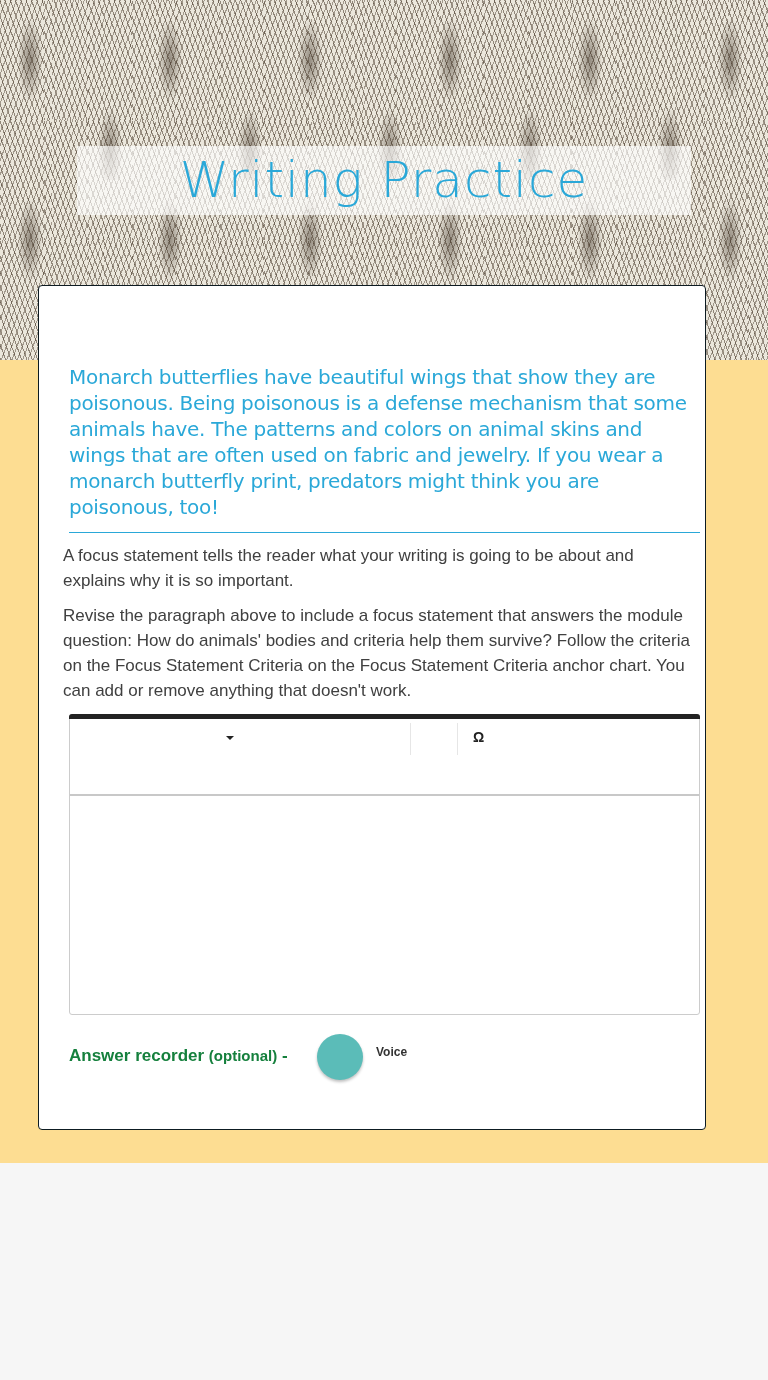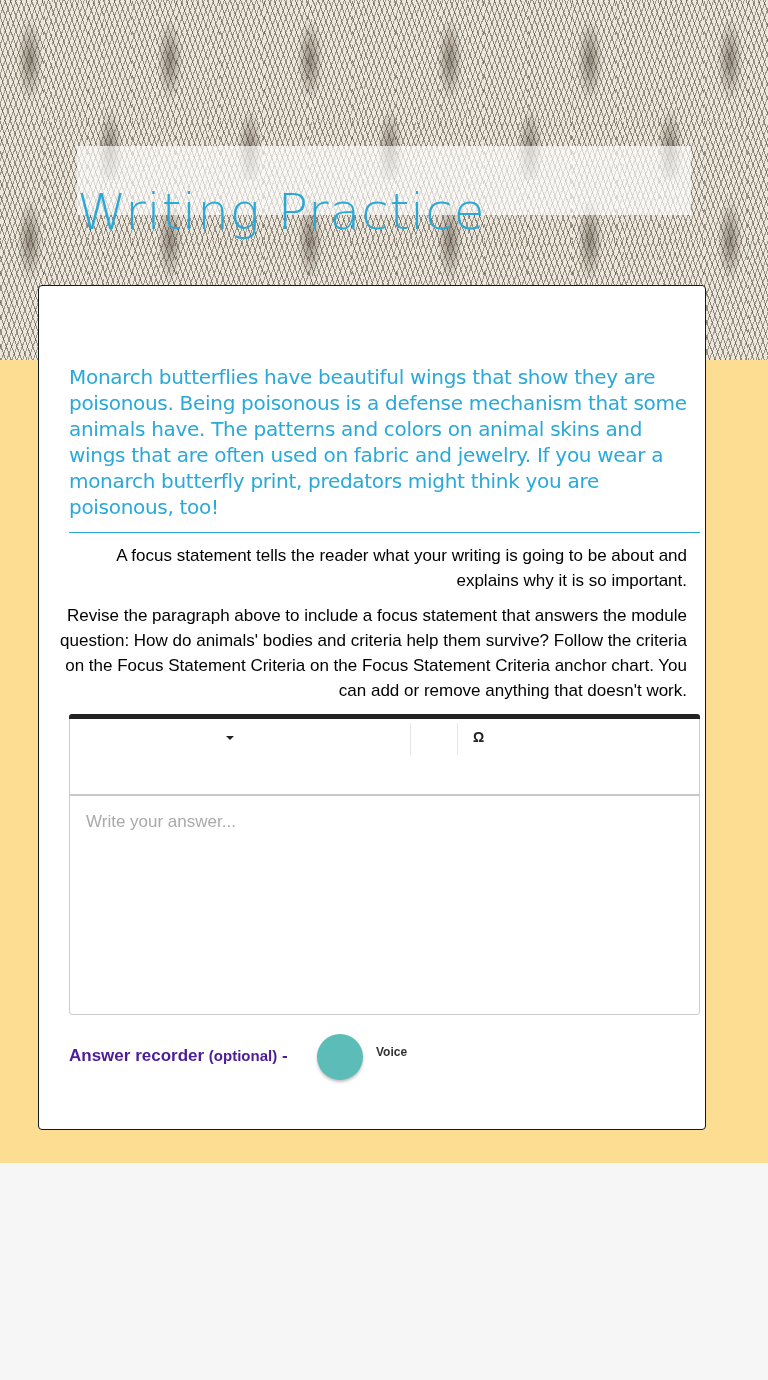--- a/index.html
+++ b/index.html
@@ -14,44 +14,44 @@
       radial-gradient(ellipse 18px 60px at 110px 150px, rgba(60,48,35,0.5), transparent 70%);
     background-size: 44px 120px, 52px 130px, 140px 180px, 140px 180px;
     overflow: hidden;
   }
   .title-band {
     position: absolute; left: 77px; top: 146px; width: 614px; height: 69px;
     background: rgba(255,255,255,0.65);
   }
   .title {
     position: absolute; left: 77px; top: 146px; width: 614px; height: 69px;
-    color: #2aa8d8;
+    text-align: center; color: #2aa8d8;
     font-family: "DejaVu Sans", sans-serif; font-size: 50px; font-weight: 300;
-    line-height: 69px; letter-spacing: 1px; margin-top: 32px;
+    line-height: 69px; letter-spacing: 1px;
   }
   .band {
     position: absolute; left: 0; top: 360px; width: 768px; height: 803px;
     background: #fddd92;
   }
   .card {
     position: absolute; left: 38px; top: 285px; width: 668px; height: 845px;
     background: #ffffff; border: 1px solid #0d1b22; border-radius: 4px;
   }
   .prompt {
     position: absolute; left: 30px; top: 78px; width: 632px;
     color: #2aa8d8; font-family: "DejaVu Sans", sans-serif; font-size: 20px;
     line-height: 26px; letter-spacing: -0.3px;
   }
   .divider {
     position: absolute; left: 30px; top: 246px; width: 631px; height: 1px;
     background: #2aa8d8;
   }
   .instr {
-    position: absolute; left: 16px; width: 632px;
-    color: #000000; font-size: 17px; line-height: 25px; text-align: right;
+    position: absolute; left: 24px; width: 632px;
+    color: #404040; font-size: 17px; line-height: 25px;
   }
   .instr1 { top: 257px; }
   .instr2 { top: 317px; }
   .editor {
     position: absolute; left: 30px; top: 428px; width: 631px; height: 301px;
     border: 1px solid #cccccc; border-radius: 3px; background: #fff;
   }
   .editor-topbar {
     position: absolute; left: -1px; top: -1px; width: 631px; height: 5px;
     background: #222222; border-radius: 3px 3px 0 0;
@@ -73,21 +73,21 @@
     position: absolute; left: 0; top: 81px; width: 629px; height: 218px;
     border: none; outline: none; resize: none; padding: 16px;
     font-family: "Liberation Sans", sans-serif; font-size: 17px; color: #333;
     background: transparent;
   }
   .answer::placeholder { color: #aaaaaa; }
   .recorder {
     position: absolute; left: 30px; top: 748px; height: 46px; width: 600px;
   }
   .rec-label {
-    position: absolute; left: 0; top: 12px; font-size: 17px; font-weight: bold; color: #4c1d95;
+    position: absolute; left: 0; top: 12px; font-size: 17px; font-weight: bold; color: #15803d;
     white-space: nowrap;
   }
   .rec-label small { font-size: 15px; }
   .rec-button {
     position: absolute; left: 248px; top: 0; width: 46px; height: 46px; border-radius: 50%;
     background: #5bbcb8; box-shadow: 0 2px 3px rgba(0,0,0,0.25); border: none; cursor: pointer;
   }
   .rec-voice {
     position: absolute; left: 307px; top: 11px; font-size: 12px; font-weight: bold; color: #333;
   }
@@ -109,21 +109,20 @@
   <p class="instr instr2">Revise the paragraph above to include a focus statement that answers the module question: How do animals' bodies and criteria help them survive? Follow the criteria on the Focus Statement Criteria on the Focus Statement Criteria anchor chart. You can add or remove anything that doesn't work.</p>
 
   <div class="editor">
     <div class="editor-topbar"></div>
     <div class="toolbar">
       <div class="tb-caret"></div>
       <div class="tb-sep" style="left:340px"></div>
       <div class="tb-sep" style="left:387px"></div>
       <span class="tb-omega">Ω</span>
     </div>
-    <textarea class="answer" placeholder="Write your answer..." style=""></textarea>
   </div>
 
   <div class="recorder">
     <span class="rec-label"><span>Answer recorder</span> <small>(optional)</small> <span>-</span></span>
     <button class="rec-button"></button>
     <span class="rec-voice">Voice</span>
   </div>
 </div>
 
 </body></html>

